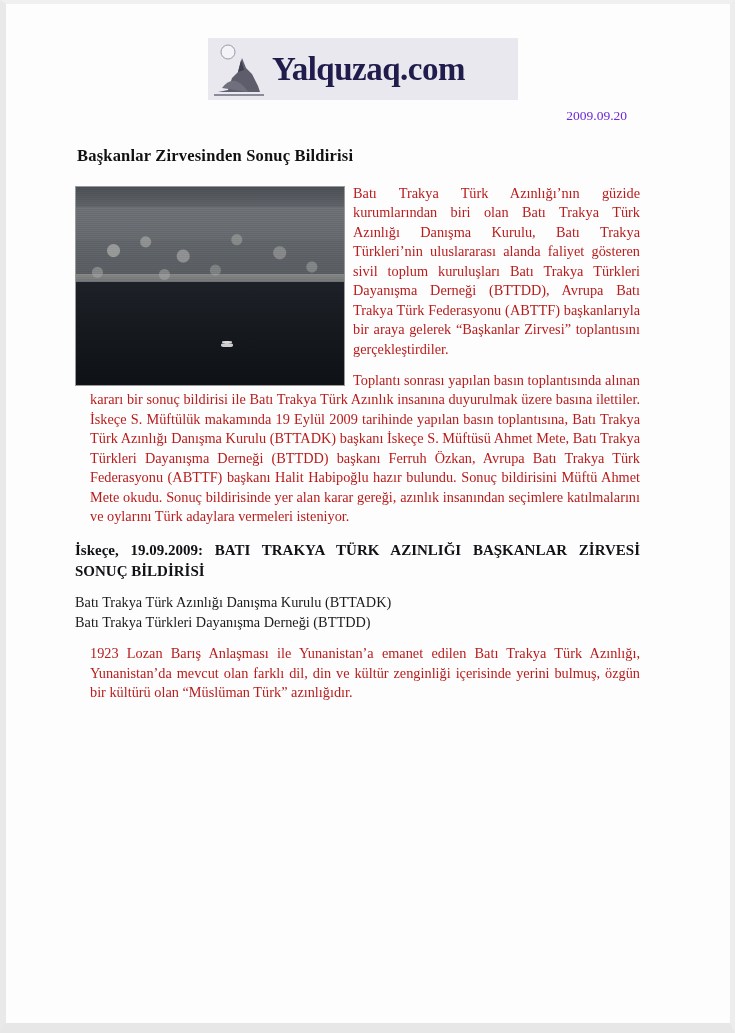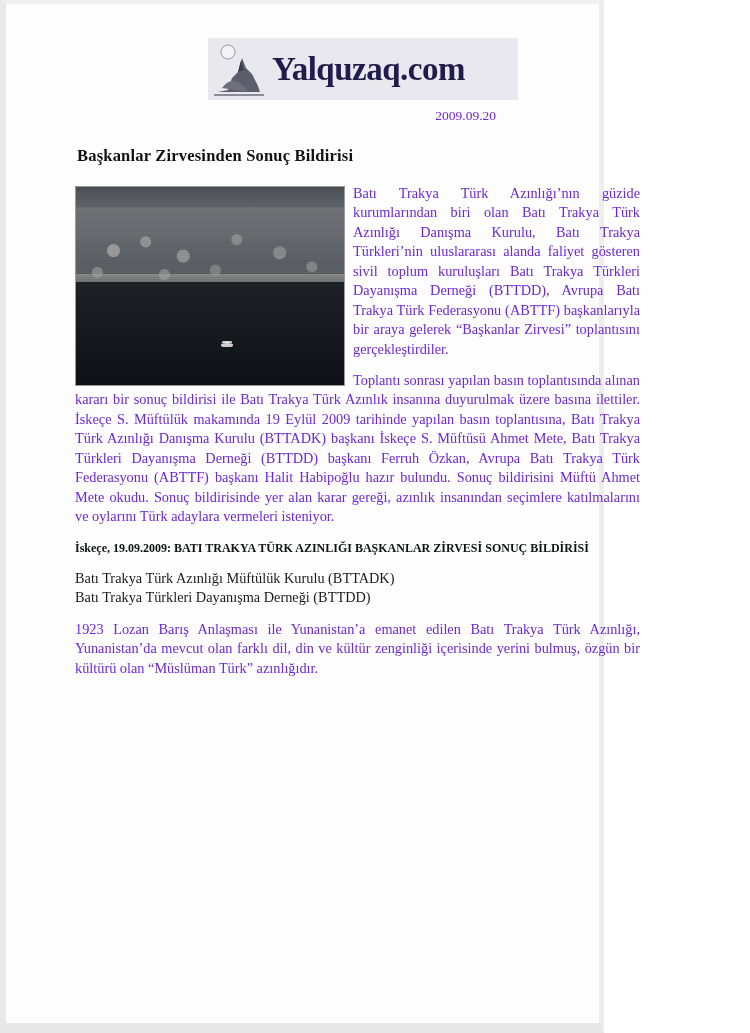--- a/index.html
+++ b/index.html
@@ -10,21 +10,21 @@
   body {
     width: 750px;
     height: 1033px;
     font-family: "Liberation Serif", serif;
     color: #1a1a1a;
     position: relative;
     overflow: hidden;
   }
   .page {
     position: relative;
-    width: 604px;
+    width: 735px;
     height: 1033px;
     background: #fdfdfd;
     box-sizing: border-box;
   }
   
   .page::before {
     content: "";
     position: absolute;
     left: 0; top: 0; right: 0; bottom: 0;
     border-left: 6px solid #e9e9e9;
@@ -138,26 +138,27 @@
     background-image:
       repeating-linear-gradient(0deg, rgba(255,255,255,0.035) 0 1px, rgba(0,0,0,0.03) 1px 2px);
     mix-blend-mode: overlay;
   }
 
   p.body {
     margin: 0 0 12px 0;
     font-size: 14.3px;
     line-height: 1.36;
     text-align: justify;
-    color: #6d28d9;
+    color: #b91c1c;
+    padding-left: 15px;
   }
 
   .section-heading {
     margin: 14px 0 12px 0;
-    font-size: 12px;
+    font-size: 15px;
     font-weight: bold;
     line-height: 1.36;
     text-align: justify;
     color: #101216;
   }
   .orgs {
     margin: 0 0 12px 0;
     font-size: 14.3px;
     line-height: 1.36;
   }
@@ -199,21 +200,21 @@
     </div>
 
     <p class="body">Batı Trakya Türk Azınlığı’nın güzide kurumlarından biri olan Batı Trakya Türk Azınlığı Danışma Kurulu, Batı Trakya Türkleri’nin uluslararası alanda faliyet gösteren sivil toplum kuruluşları Batı Trakya Türkleri Dayanışma Derneği (BTTDD), Avrupa Batı Trakya Türk Federasyonu (ABTTF) başkanlarıyla bir araya gelerek “Başkanlar Zirvesi” toplantısını gerçekleştirdiler.</p>
 
     <p class="body">Toplantı sonrası yapılan basın toplantısında alınan kararı bir sonuç bildirisi ile Batı Trakya Türk Azınlık insanına duyurulmak üzere basına ilettiler. İskeçe S. Müftülük makamında 19 Eylül 2009 tarihinde yapılan basın toplantısına, Batı Trakya Türk Azınlığı Danışma Kurulu (BTTADK) başkanı İskeçe S. Müftüsü Ahmet Mete, Batı Trakya Türkleri Dayanışma Derneği (BTTDD) başkanı Ferruh Özkan, Avrupa Batı Trakya Türk Federasyonu (ABTTF) başkanı Halit Habipoğlu hazır bulundu. Sonuç bildirisini Müftü Ahmet Mete okudu. Sonuç bildirisinde yer alan karar gereği, azınlık insanından seçimlere katılmalarını ve oylarını Türk adaylara vermeleri isteniyor.</p>
 
     <div class="section-heading">İskeçe, 19.09.2009: BATI TRAKYA TÜRK AZINLIĞI BAŞKANLAR ZİRVESİ SONUÇ BİLDİRİSİ</div>
 
 
     <div class="orgs">
-      <div>Batı Trakya Türk Azınlığı Müftülük Kurulu (BTTADK)</div>
+      <div>Batı Trakya Türk Azınlığı Danışma Kurulu (BTTADK)</div>
       <div>Batı Trakya Türkleri Dayanışma Derneği (BTTDD)</div>
     </div>
 
     <p class="body">1923 Lozan Barış Anlaşması ile Yunanistan’a emanet edilen Batı Trakya Türk Azınlığı, Yunanistan’da mevcut olan farklı dil, din ve kültür zenginliği içerisinde yerini bulmuş, özgün bir kültürü olan “Müslüman Türk” azınlığıdır.</p>
 
 
   </div>
 </div>
 
 </body></html>

